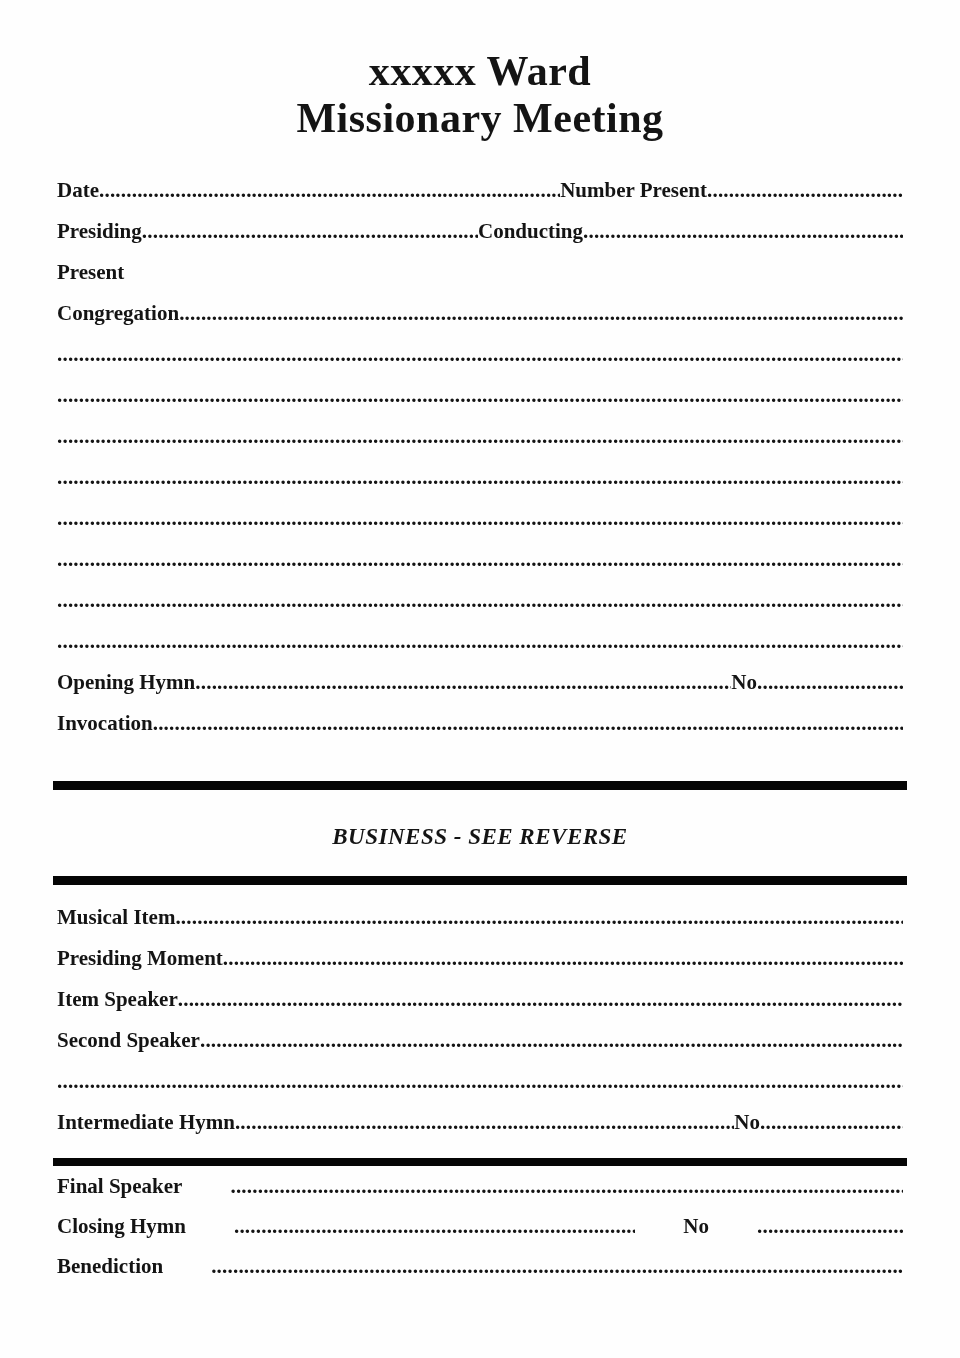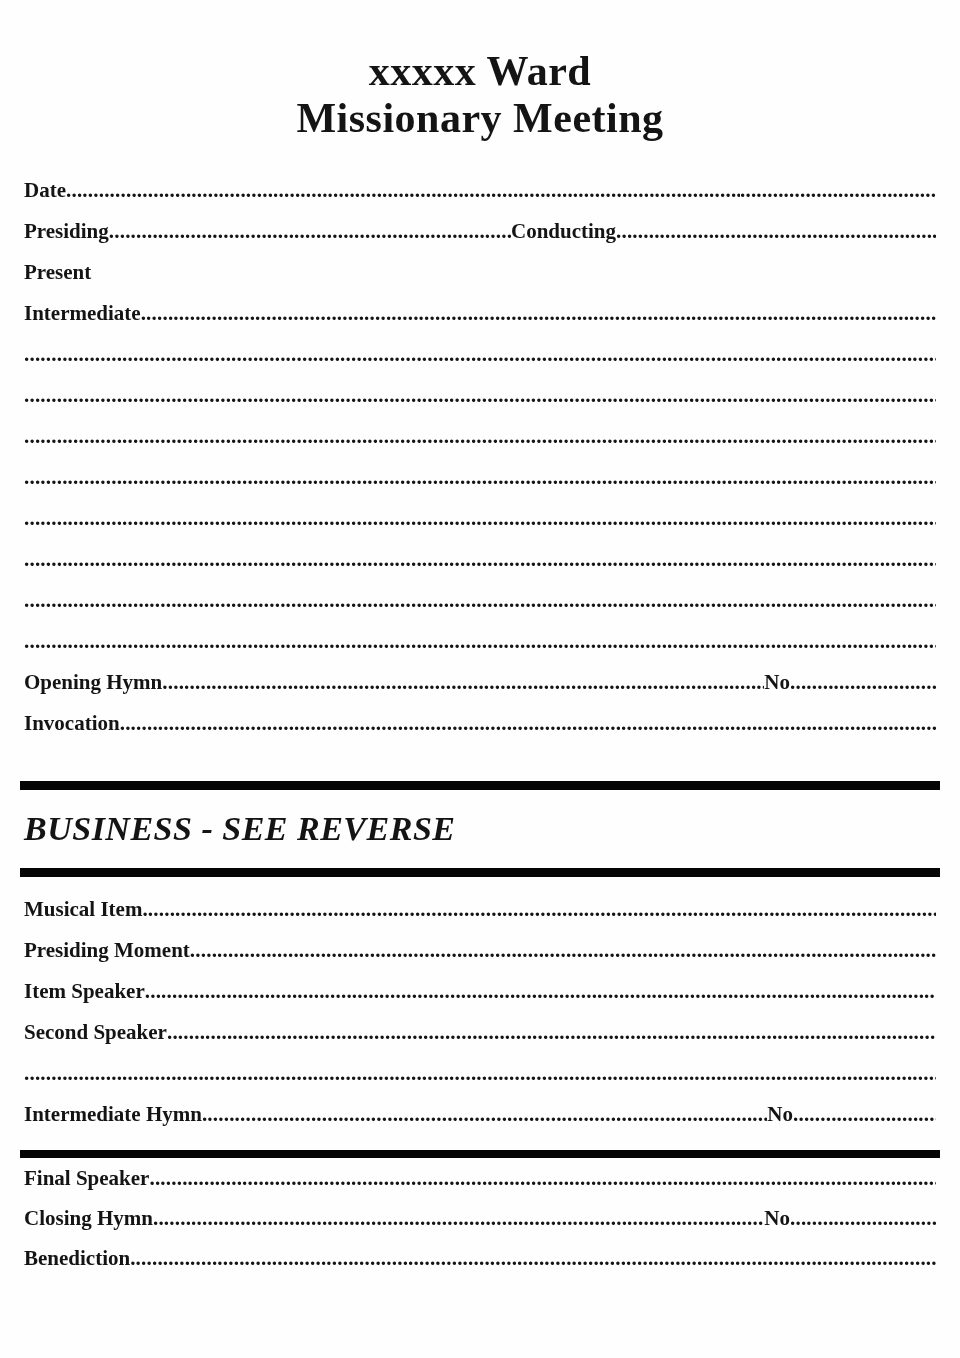--- a/index.html
+++ b/index.html
@@ -9,21 +9,21 @@
   }
   .page {
     position: relative;
     width: 960px;
     height: 1358px;
     background: #fefefe;
     color: #141414;
     font-family: "Liberation Serif", "DejaVu Serif", serif;
     overflow: hidden;
     box-sizing: border-box;
-    padding: 0 24px;
+    padding: 0 57px;
   }
   .title {
     margin-top: 48px;
     text-align: center;
     font-size: 42px;
     line-height: 47px;
     font-weight: bold;
     letter-spacing: 0.5px;
   }
   .rows-start { margin-top: 28px; }
@@ -53,63 +53,65 @@
   .bar {
     height: 9px;
     background: #050505;
     margin-left: -4px;
     margin-right: -4px;
   }
   .bar.b1 { margin-top: 37px; }
   .bar.b2 { margin-top: 24px; }
   .bar.b3 { margin-top: 15px; height: 8px; }
   .banner {
-    margin-top: 24px;
-    font-size: 34px;
+    margin-top: 32px;
+    text-align: center;
+    font-size: 23px;
     line-height: 30px;
     font-weight: bold;
     font-style: italic;
     letter-spacing: 0.5px;
   }
   .section-2 { margin-top: 12px; }
   .row.thank { height: 34px; line-height: 34px; }
-  .row.h40 { height: 40px; line-height: 40px; }
+  .row.h40 { height: 40px; line-height: 40px; gap: 48px; }
 </style>
 </head>
 <body>
 
 <div class="page">
 
   <div class="title">
     <div>xxxxx Ward</div>
     <div>Missionary Meeting</div>
   </div>
 
   <div class="rows-start"></div>
 
   <div class="row">
     <span class="lbl">Date</span>
     <span class="dots">....................................................................................................................................................................................................................................................................</span>
+    <span class="lbl">Number Present</span>
     <span class="dots w196">....................................................................................................................................................................................................................................................................</span>
   </div>
 
   <div class="row">
     <span class="lbl">Presiding</span>
     <span class="dots">....................................................................................................................................................................................................................................................................</span>
     <span class="lbl">Conducting</span>
     <span class="dots w320">....................................................................................................................................................................................................................................................................</span>
   </div>
 
   <div class="row">
     <span class="lbl">Present</span>
     <span class="gap"></span>
   </div>
 
   <div class="row">
-    <span class="lbl">Intermediate</span>
+    <span class="lbl">Congregation</span>
     <span class="dots">....................................................................................................................................................................................................................................................................</span>
   </div>
 
   <div class="row">
       <span class="dots">....................................................................................................................................................................................................................................................................</span>
     </div>
   <div class="row">
       <span class="dots">....................................................................................................................................................................................................................................................................</span>
     </div>
   <div class="row">

